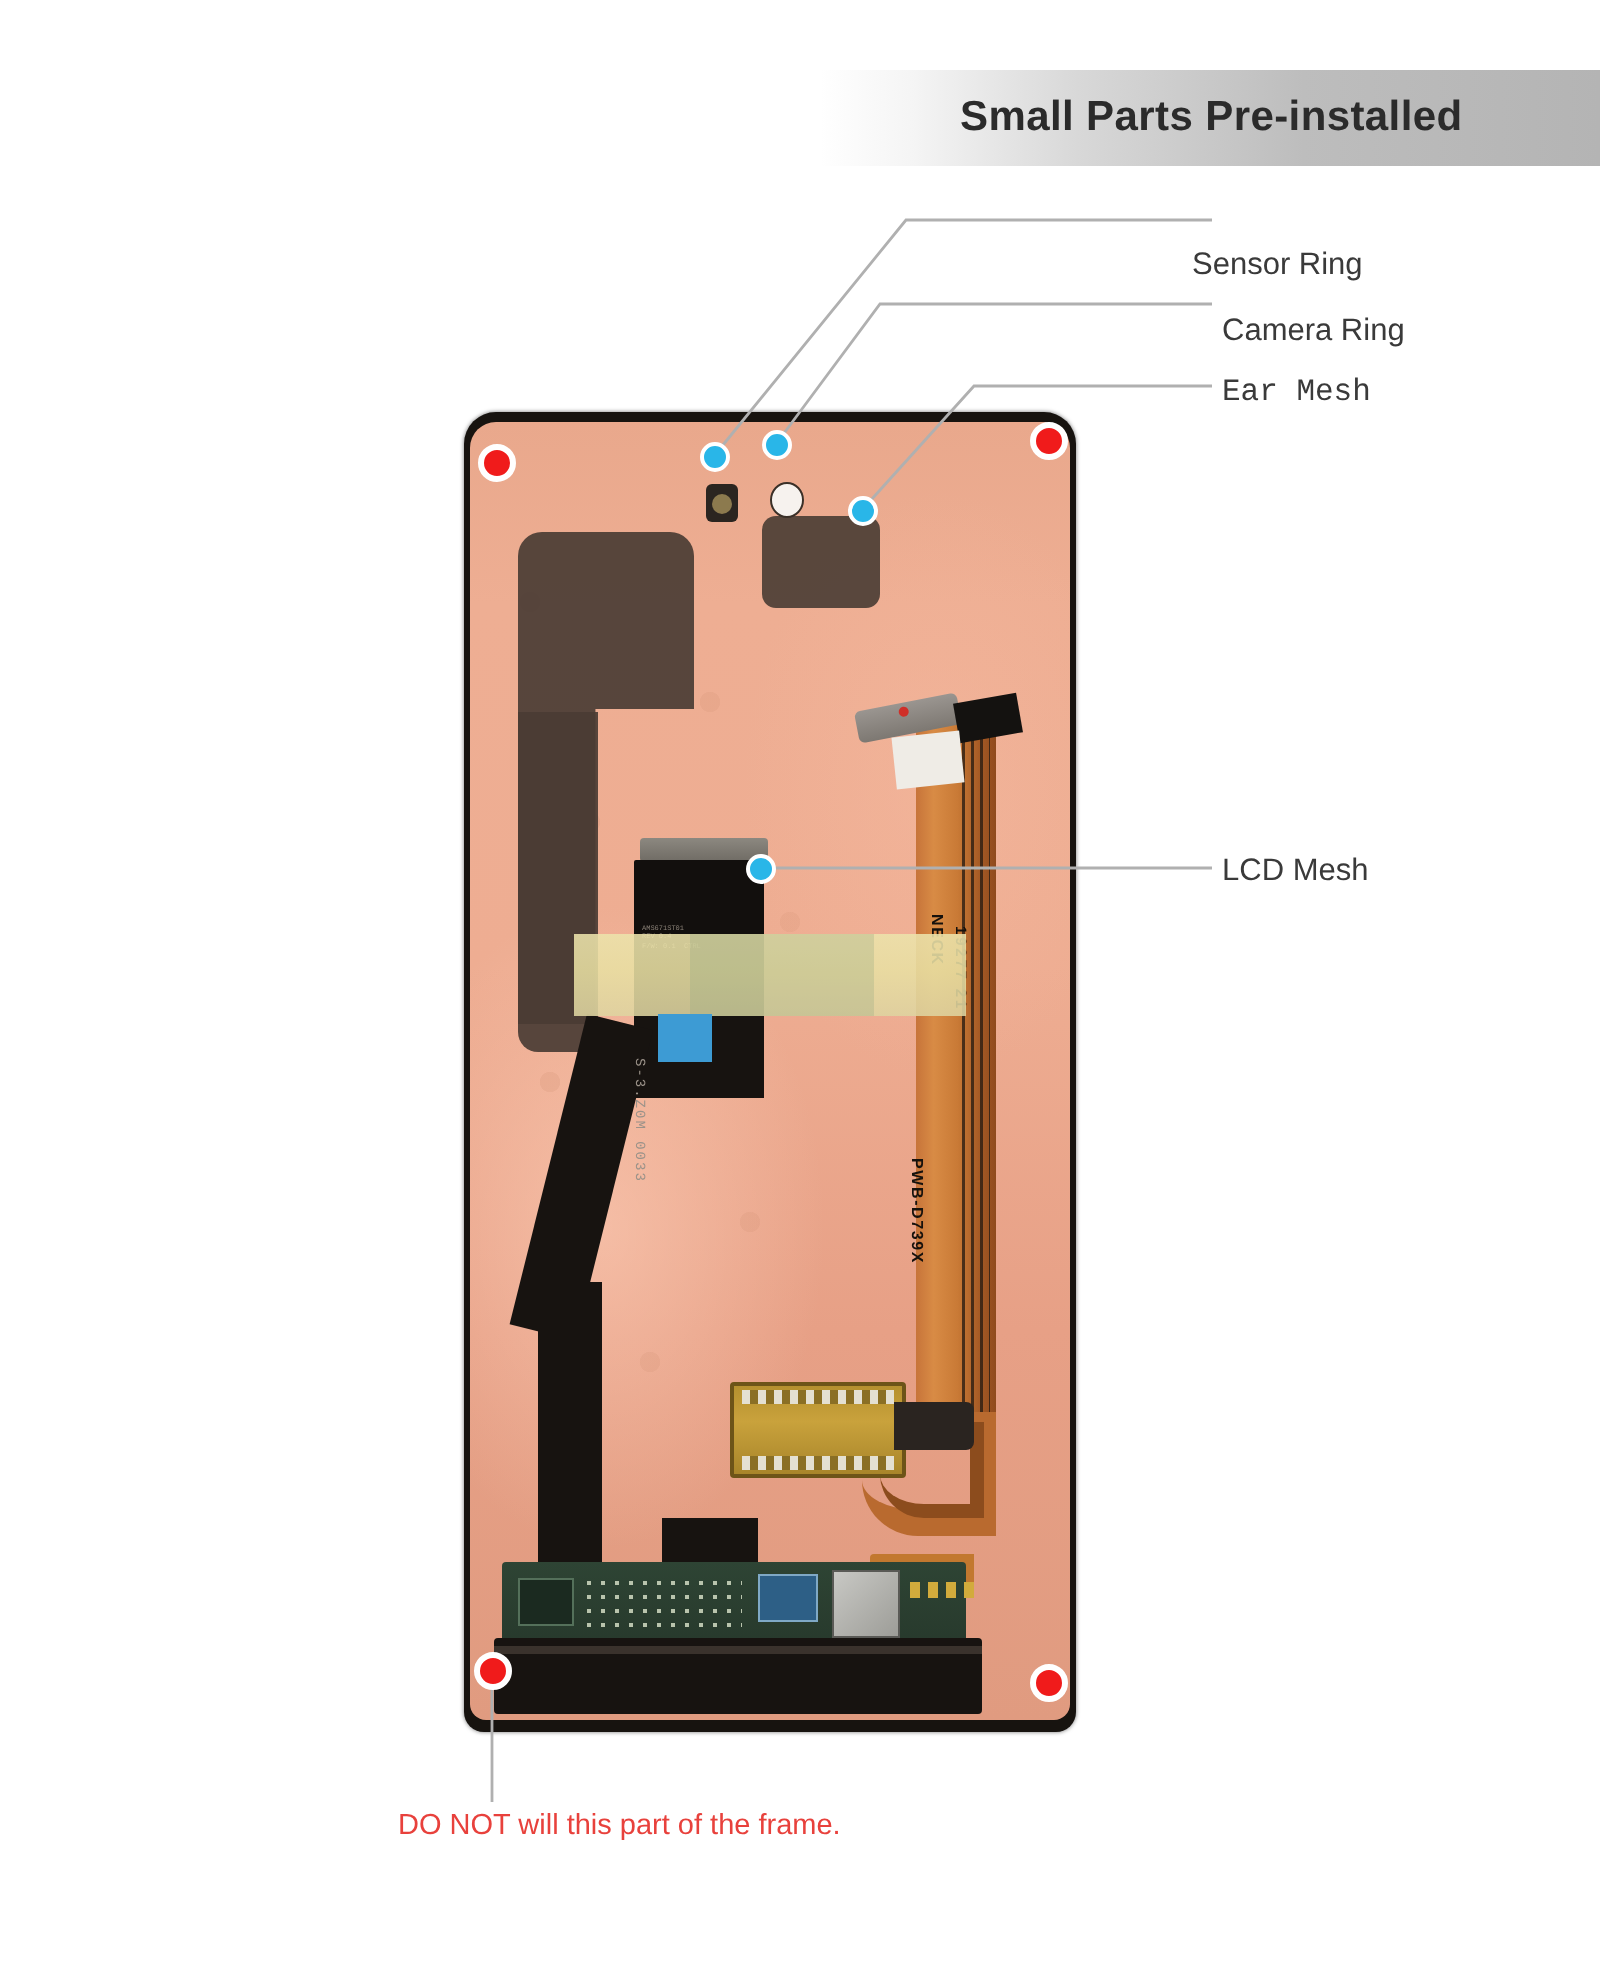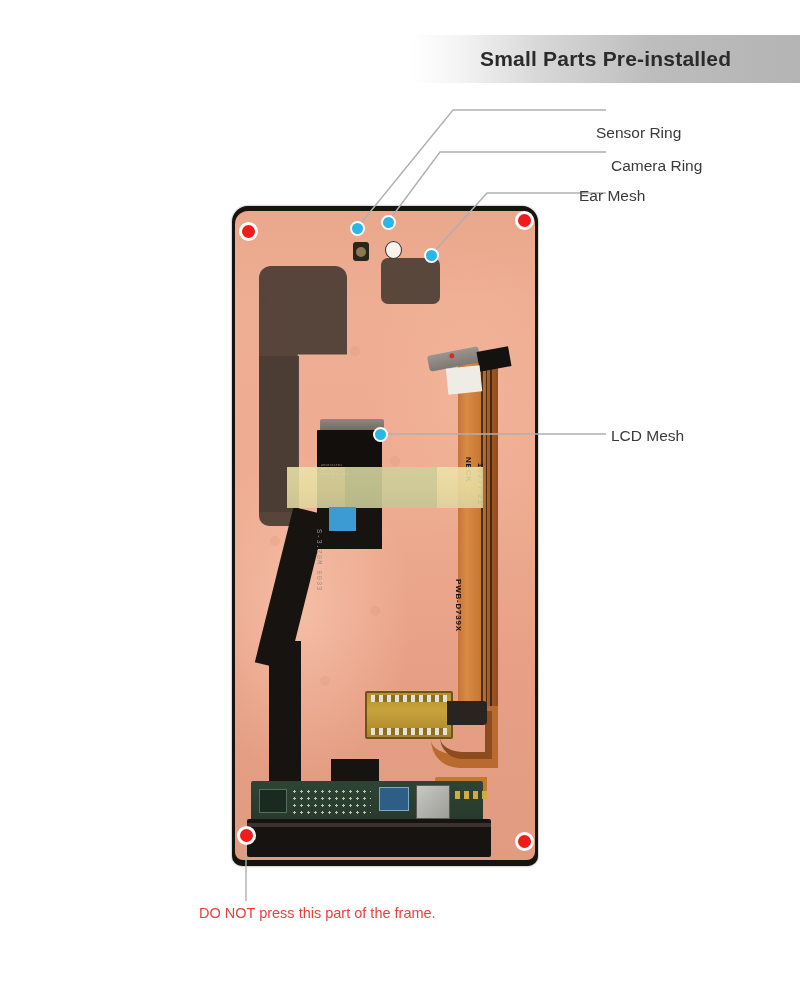--- a/index.html
+++ b/index.html
@@ -37,21 +37,21 @@
 
   
   .callout-label {
     position: absolute;
     font-size: 15.5px;
     color: #3a3a3a;
     white-space: nowrap;
   }
   #label-sensor-ring { left: 596px; top: 104px; margin-top: 20px; }
   #label-camera-ring { left: 611px; top: 145px; margin-top: 12px; }
-  #label-ear-mesh    { left: 579px; top: 187px; }
+  #label-ear-mesh    { left: 611px; top: 187px; font-family: Liberation Mono, monospace; }
   #label-lcd-flex    { left: 611px; top: 427px; }
 
   
   #leader-lines {
     position: absolute;
     left: 0; top: 0;
     width: 800px; height: 983px;
     pointer-events: none;
   }
 
@@ -539,14 +539,14 @@
 <div class="marker marker-cyan" id="marker-camera-ring"></div>
 <div class="marker marker-cyan" id="marker-ear-mesh"></div>
 <div class="marker marker-cyan" id="marker-lcd-flex"></div>
 
 <div class="callout-label" id="label-sensor-ring">Sensor Ring</div>
 <div class="callout-label" id="label-camera-ring">Camera Ring</div>
 <div class="callout-label" id="label-ear-mesh">Ear Mesh</div>
 <div class="callout-label" id="label-lcd-flex">LCD Mesh</div>
 
 <div id="warning-text">
-  <div>DO NOT press this part of the frame.</div>
+  <div>DO NOT will this part of the frame.</div>
 </div>
 
 </body></html>

